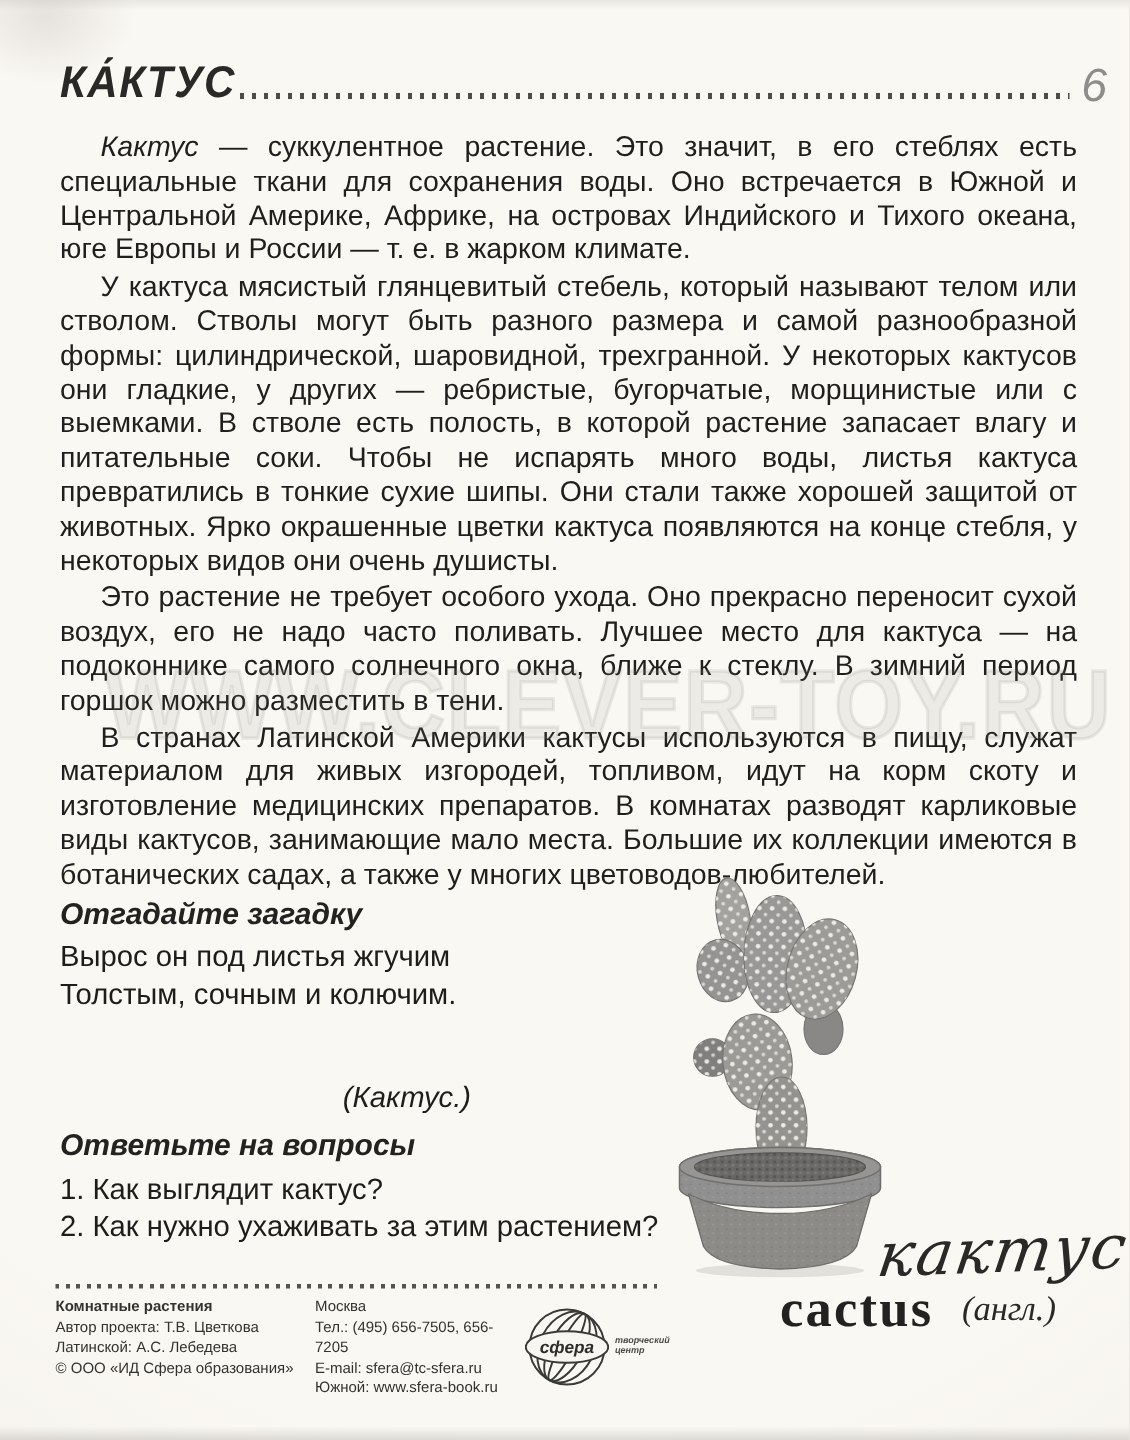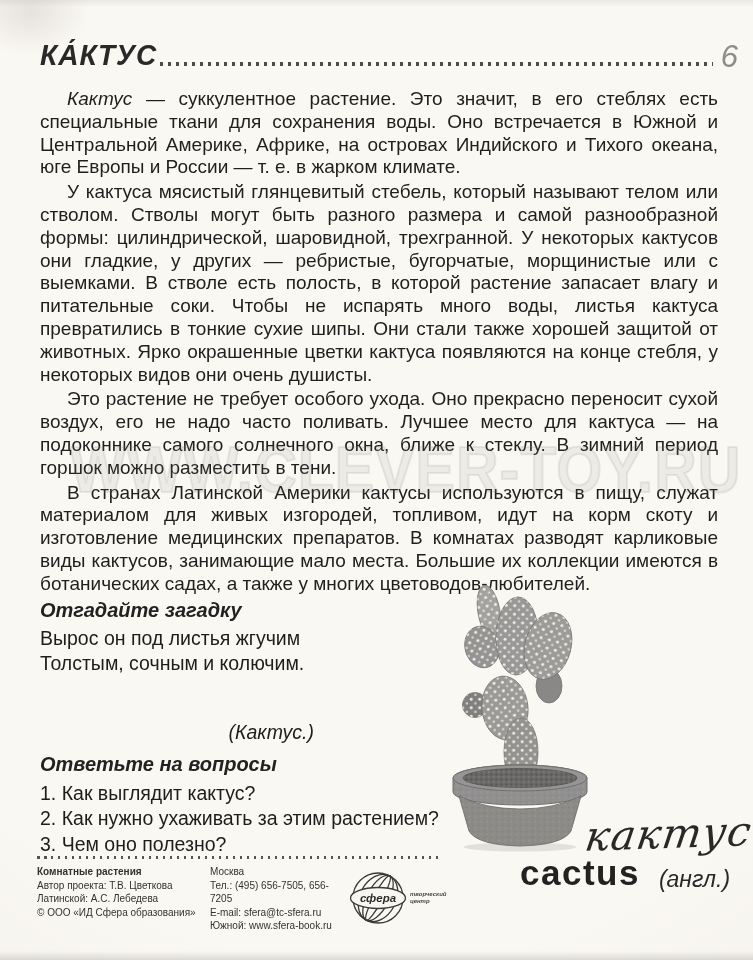--- a/index.html
+++ b/index.html
@@ -58,21 +58,21 @@
   .fcol1 { width:160px; }
   .fcol2 { width:139px; }
   .series-title { font-weight:bold; }
   .logo-wrap { position:absolute; left:350px; top:870px; display:flex; align-items:center; gap:4px;font-style:italic; }
   .logo-tagline { width:38px; font-size:6px; line-height:7px; color:#4a4946; font-weight:bold; }
 
   
   .label-script { position:absolute; left:586px; top:810px;
     font-family:"DejaVu Serif", serif; font-style:italic; font-size:41px; color:#2a2927;
     letter-spacing:1px; transform:skewX(-10deg) rotate(-2deg); }
-  .label-en { position:absolute; left:520px; top:853px; display:flex; align-items:flex-end; }
+  .label-en { position:absolute; left:520px; top:853px; display:flex; align-items:center;font-family:Liberation Serif, serif; }
   .label-en .en { font-size:35px; font-weight:bold; letter-spacing:1.5px; color:#232220; }
   .label-en .note { font-size:23px; font-style:italic; margin-left:19px; color:#2a2927; }
 
   .cactus-svg { position:absolute; left:435px; top:578px; }
 </style>
 </head>
 <body>
 
 <div class="page">
   <div class="edge-top"></div>
@@ -97,21 +97,20 @@
     <h2>Отгадайте загадку</h2>
     <div>Вырос он под листья жгучим</div>
     <div>Толстым, сочным и колючим.</div>
     <div class="riddle-answer">(Кактус.)</div>
   </div>
 
   <div class="questions">
     <h2>Ответьте на вопросы</h2>
     <div>1. Как выглядит кактус?</div>
     <div>2. Как нужно ухаживать за этим растением?</div>
-    <div>3. Чем оно полезно?</div>
   </div>
 
   <svg class="cactus-svg" width="170" height="282" viewBox="0 0 170 282" xmlns="http://www.w3.org/2000/svg">
     <defs>
       <pattern id="padDots" width="8.5" height="8.5" patternUnits="userSpaceOnUse">
         <circle cx="2.2" cy="2.2" r="1.55" fill="#f4f2ee" opacity="0.92"></circle>
         <circle cx="6.4" cy="6.4" r="1.25" fill="#eceae6" opacity="0.8"></circle>
       </pattern>
       <pattern id="soilDots" width="5" height="5" patternUnits="userSpaceOnUse">
         <circle cx="1.4" cy="1.6" r="1.1" fill="#3c3b39" opacity="0.45"></circle>

